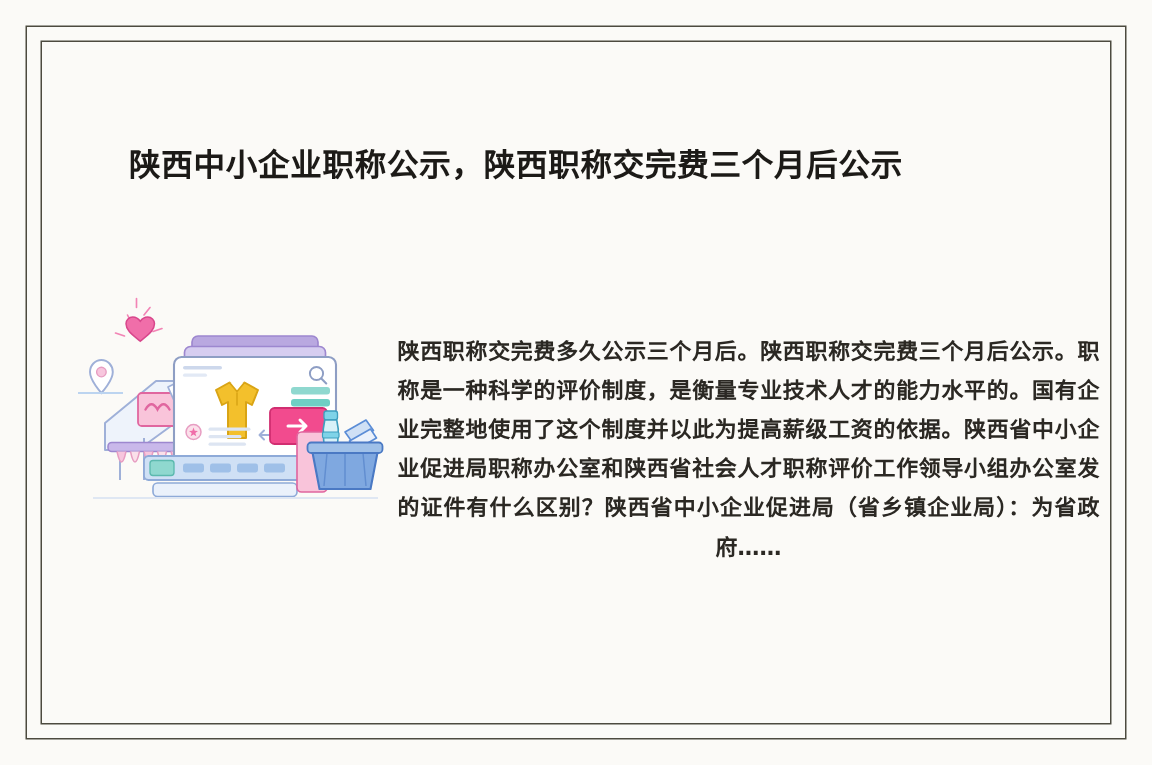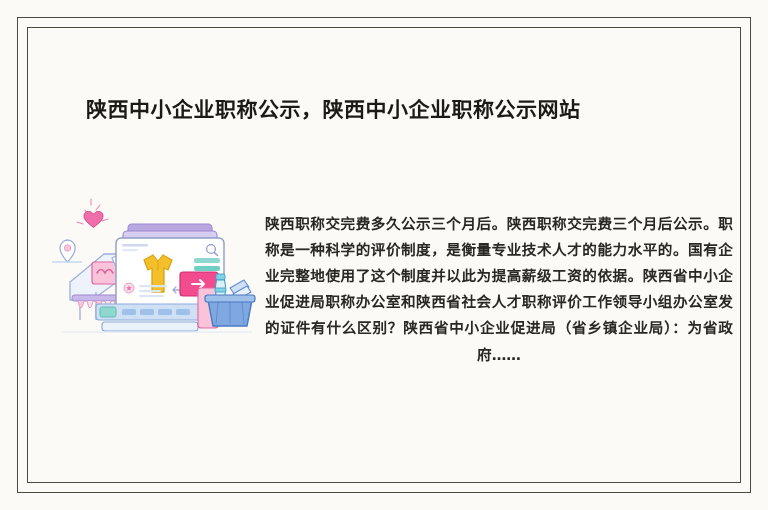--- a/index.html
+++ b/index.html
@@ -54,21 +54,21 @@
     font-weight: bold;
     color: #1c1a17;
     letter-spacing: 0.5px;
     white-space: nowrap;
   }
 
   
   .article {
     position: absolute;
     left: 265px;
-    top: 196px;
+    top: 207px;
     width: 468px;
     font-size: 14.6px;
     font-weight: bold;
     line-height: 26.2px;
     color: #2b2823;
     text-align: justify;
     text-justify: inter-character;
     text-align-last: center;
     letter-spacing: 0.1px;
   }
@@ -84,21 +84,21 @@
   .illustration svg { display: block; }
 </style>
 </head>
 <body>
 
 <div class="page">
 
   <div class="frame-outer"></div>
   <div class="frame-inner"></div>
 
-  <h1 class="title">陕西中小企业职称公示，陕西中小企业职称公示网站</h1>
+  <h1 class="title">陕西中小企业职称公示，陕西职称交完费三个月后公示</h1>
 
   <div class="illustration">
     <svg width="205" height="140" viewBox="0 0 205 140" xmlns="http://www.w3.org/2000/svg">
 
       <g stroke="#f06ea9" stroke-width="1.1" stroke-linecap="round" fill="none">
         <path d="M36 20 l-3 -6 M44 14 l4 -5 M31 28 l-6 -2 M50 25 l6 -2 M39 9 l0 -6" opacity="0.85"></path>
       </g>
       <path d="M41.5 31.5 c-5.5 -4.6 -9.5 -7.4 -9.5 -11.6 c0 -2.6 2 -4.5 4.5 -4.5 c1.9 0 3.8 1.1 5 2.8 c1.2 -1.7 3.1 -2.8 5 -2.8 c2.5 0 4.5 1.9 4.5 4.5 c0 4.2 -4 7 -9.5 11.6 z" fill="#f06ea9" stroke="#d8478c" stroke-width="1"></path>
 
       <g>

